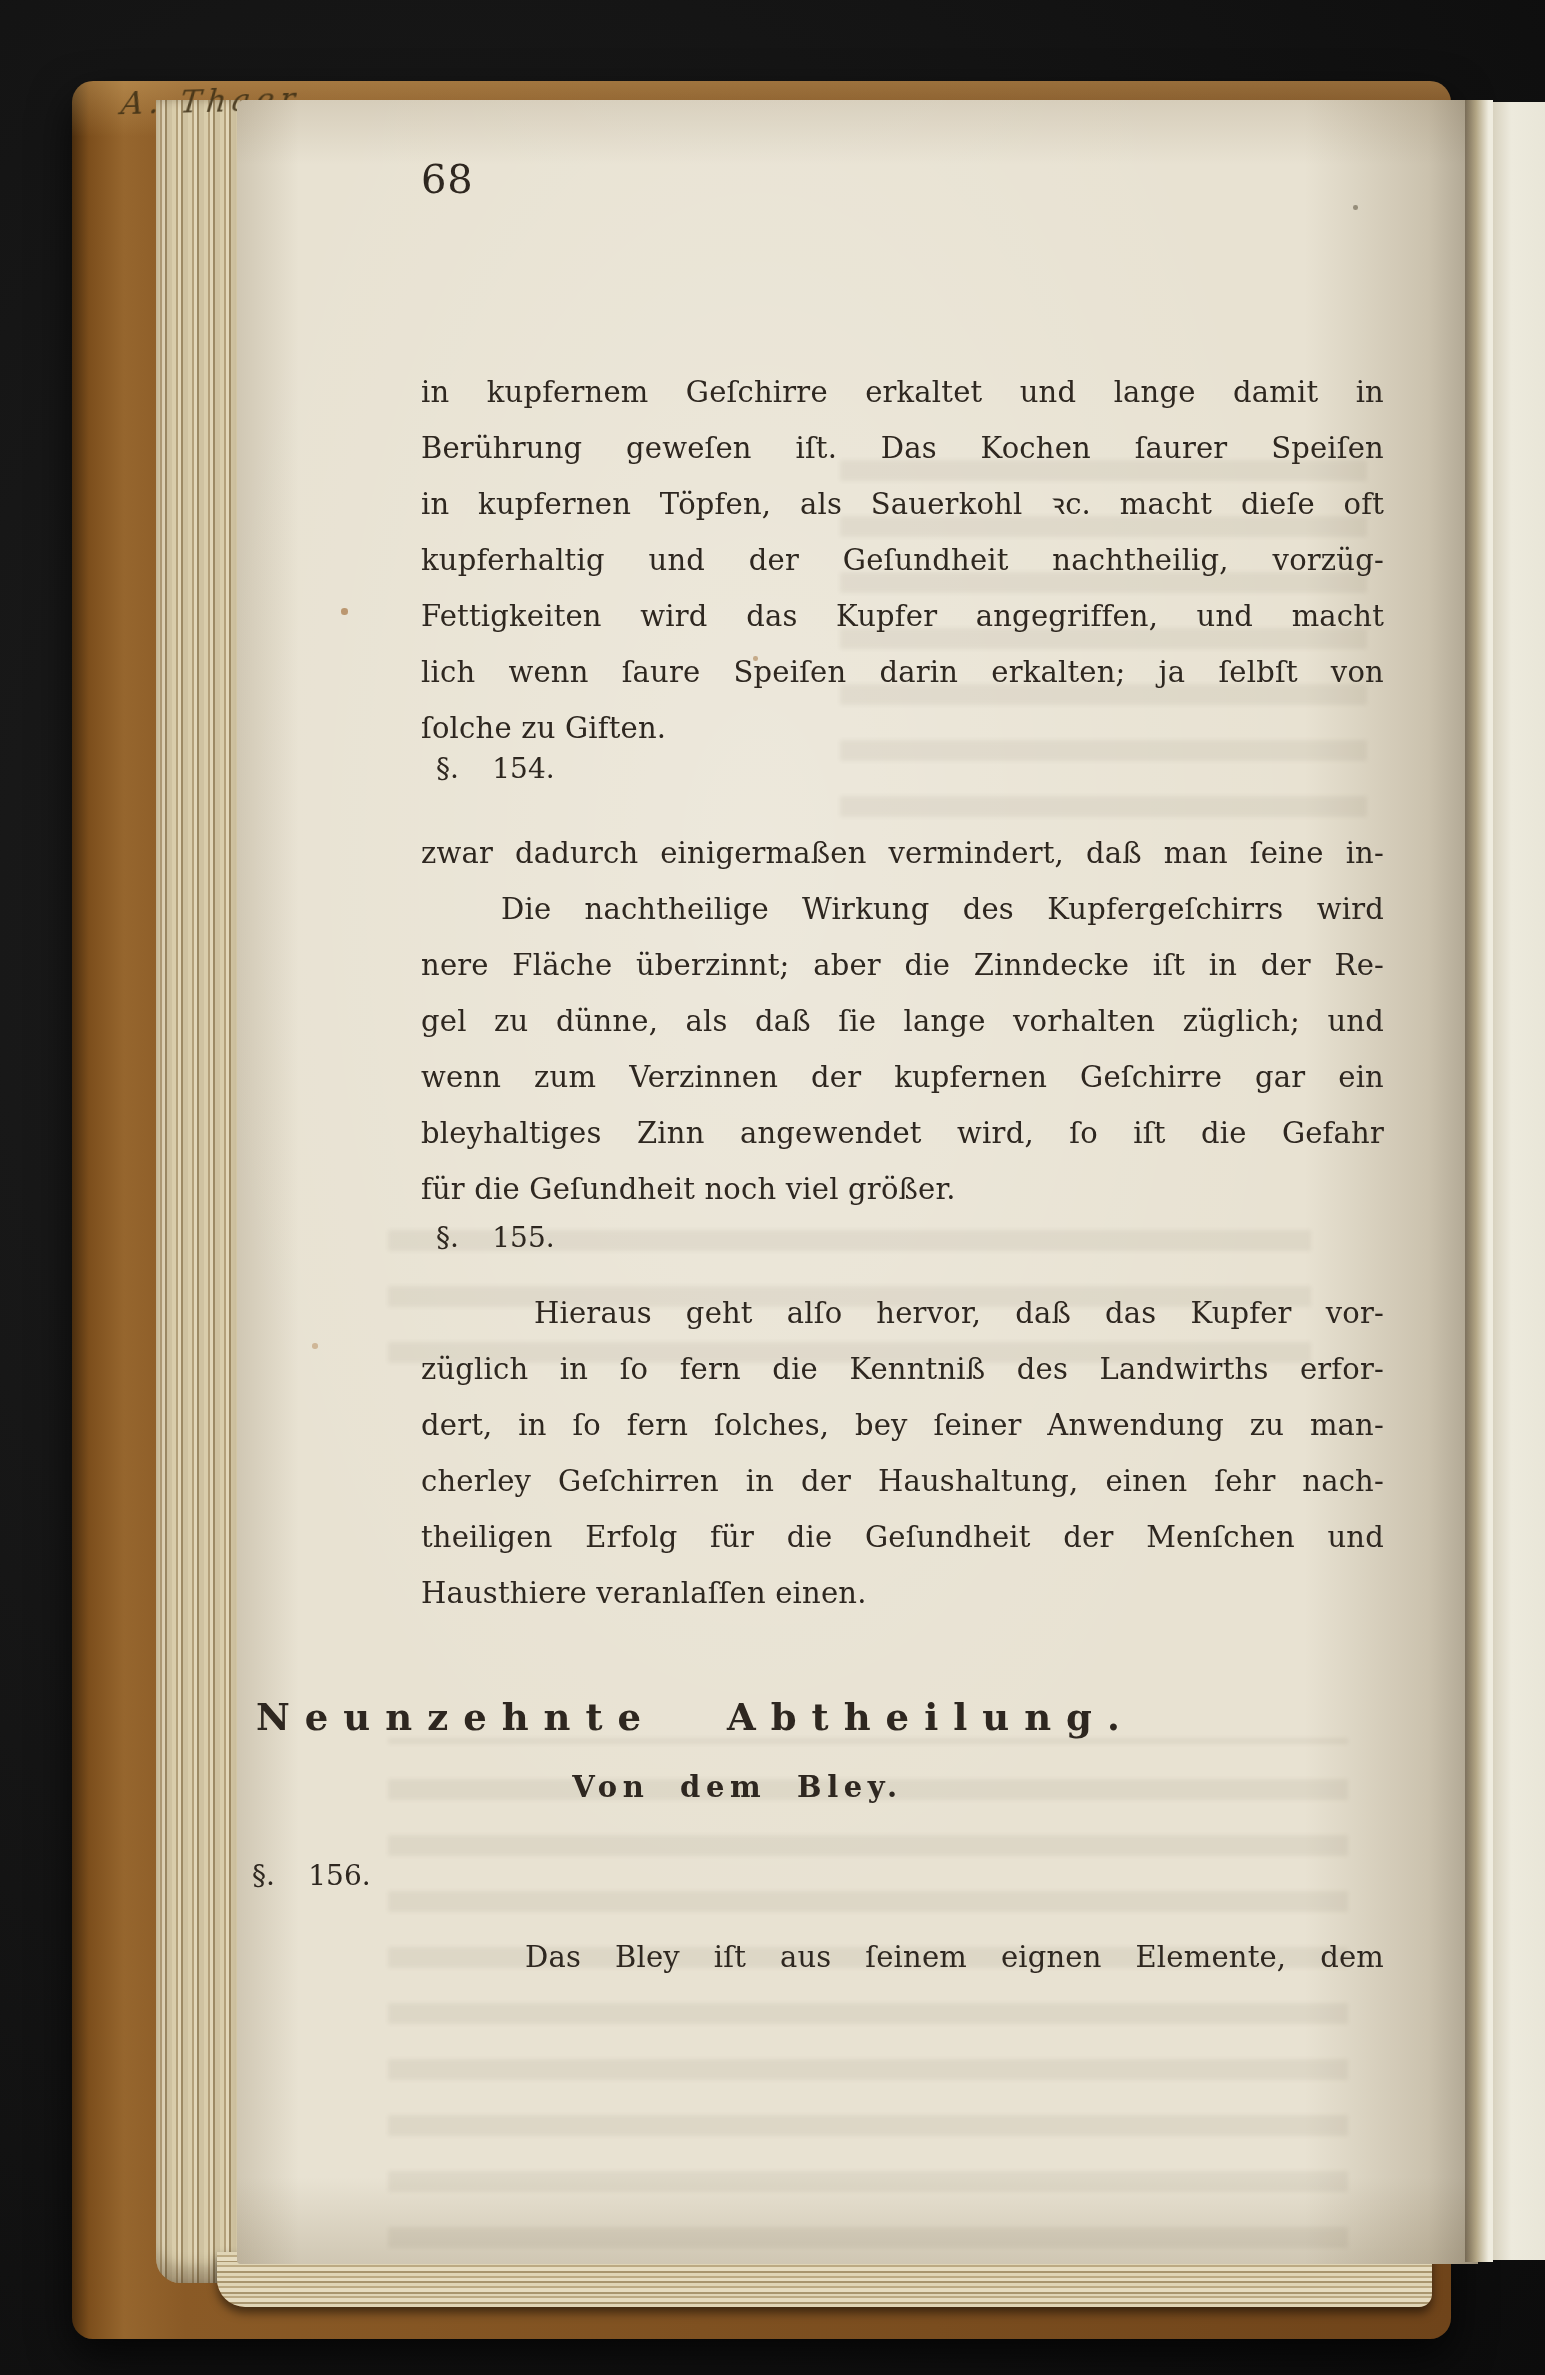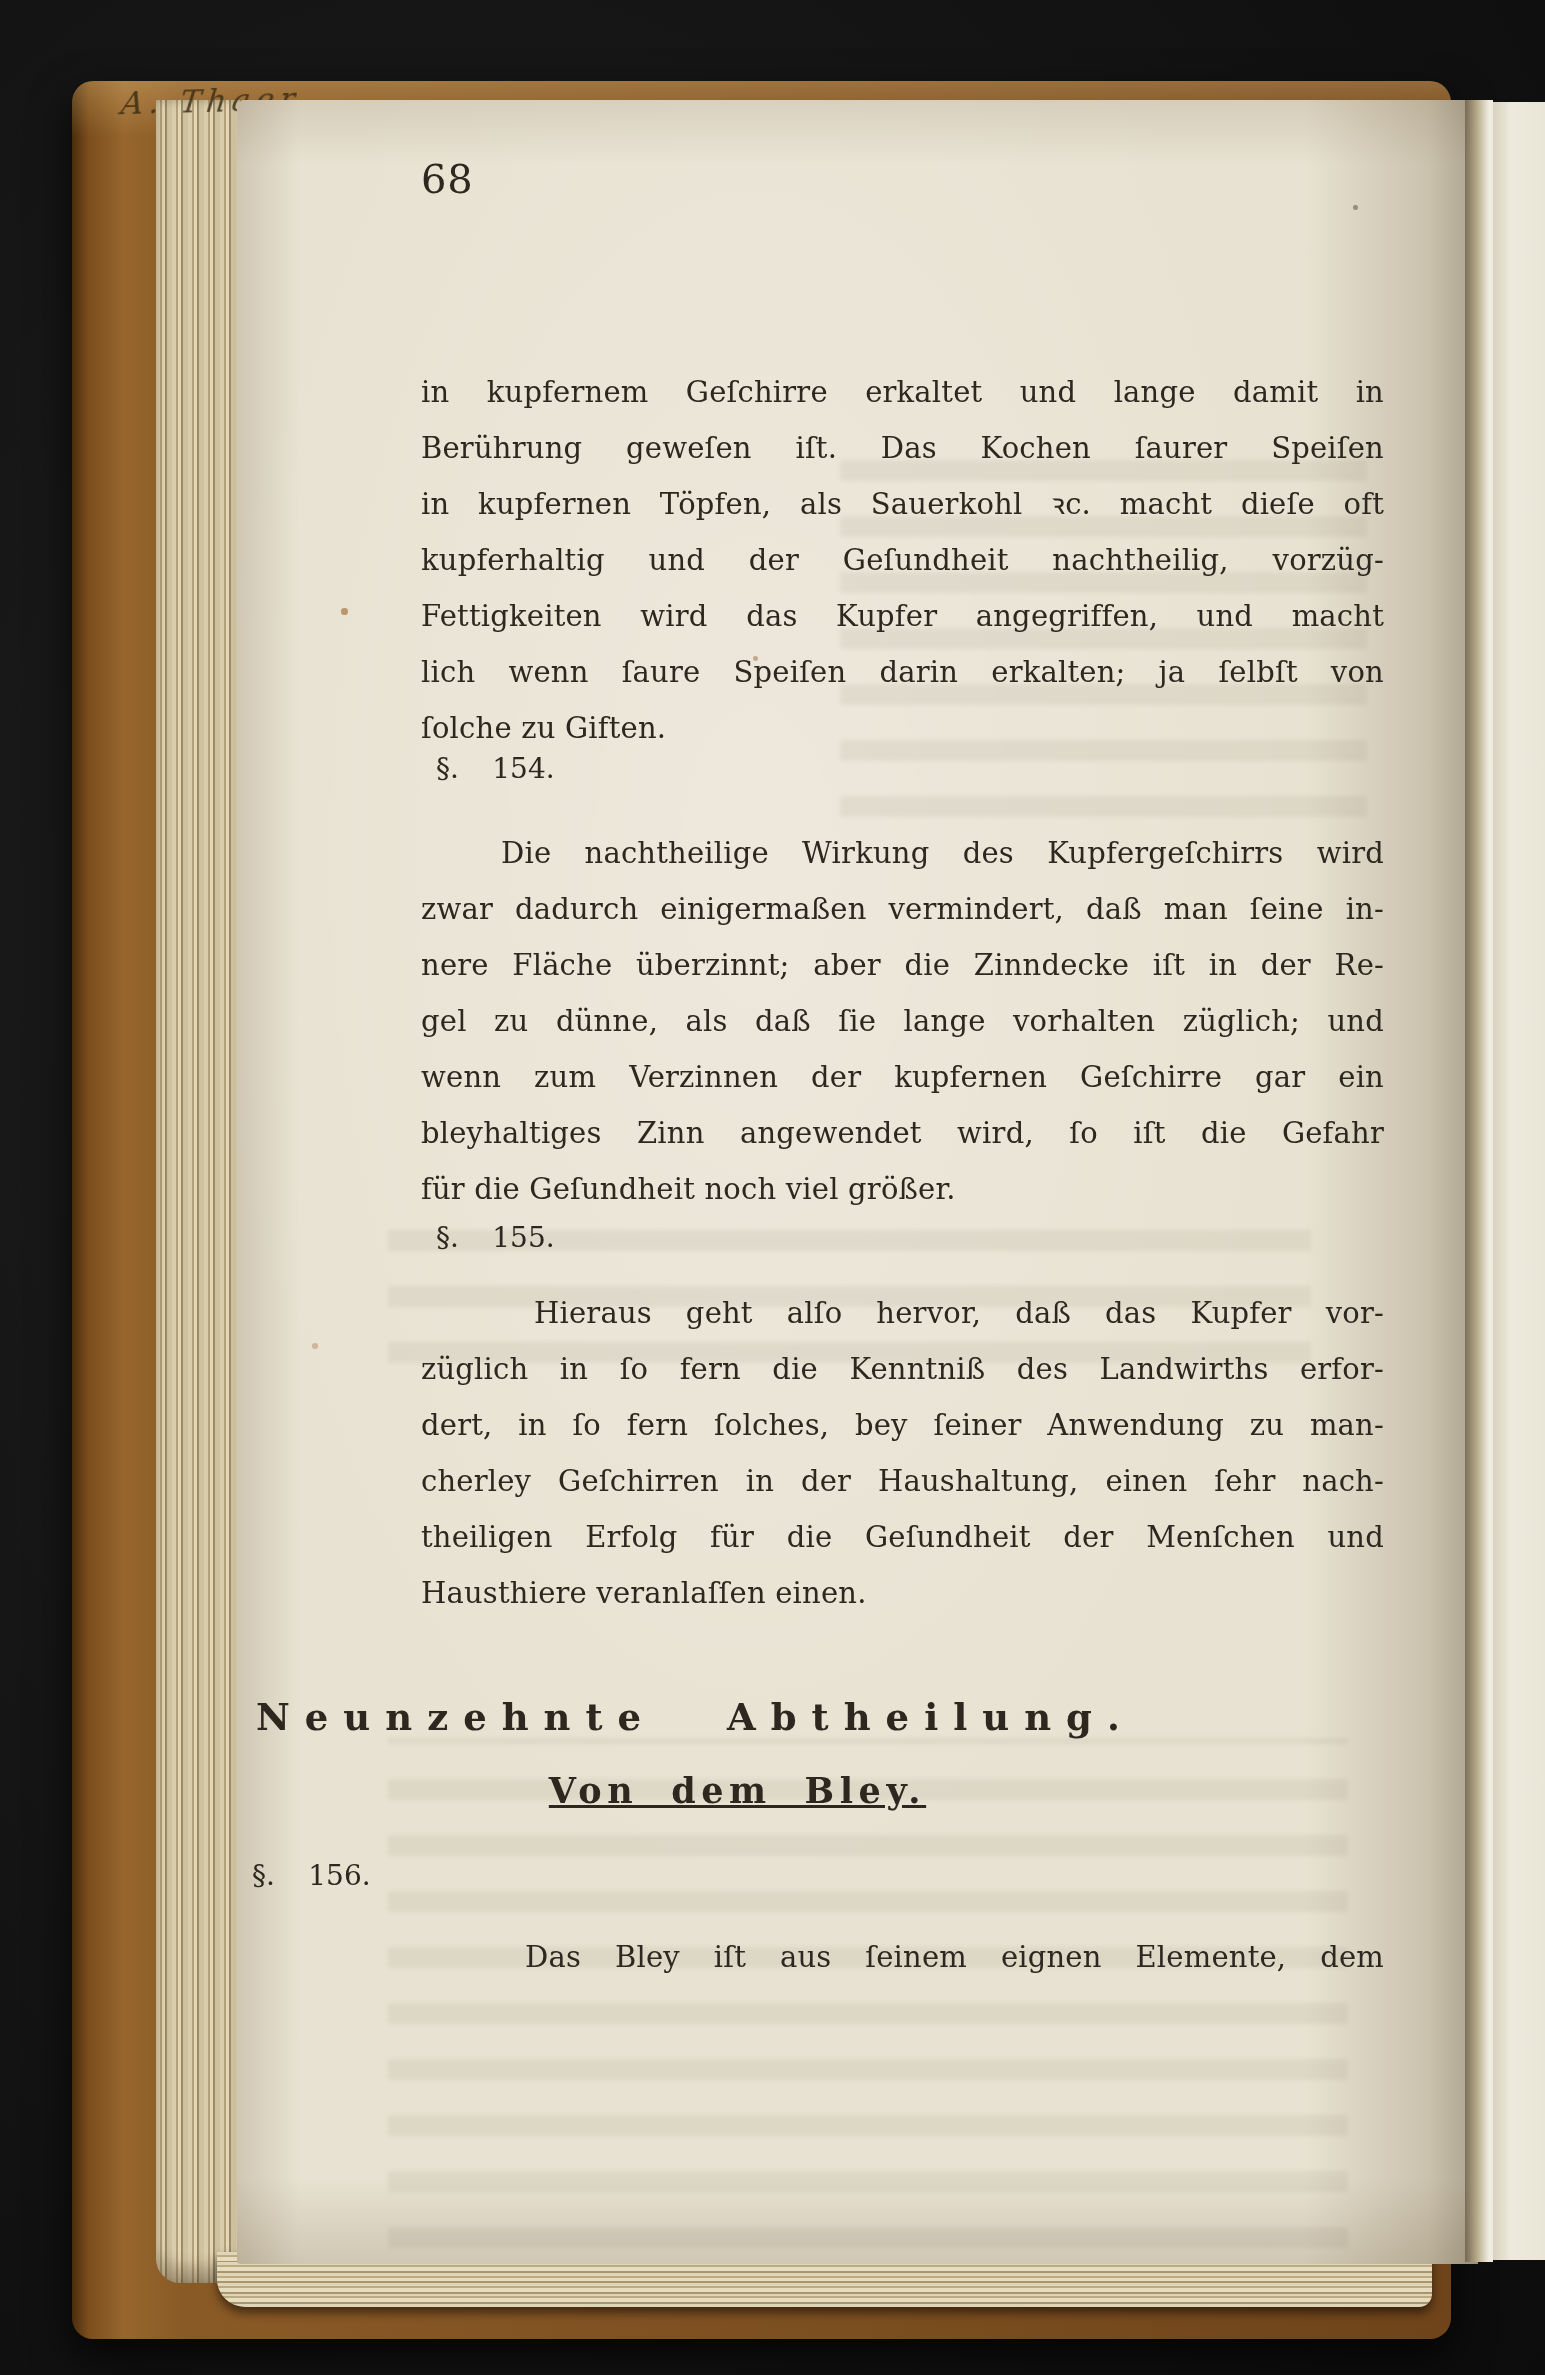--- a/index.html
+++ b/index.html
@@ -71,22 +71,22 @@
   .ind120{text-indent:113px;}
   .pagenum{font-size:40px;font-weight:normal;letter-spacing:0.9px;}
   .sec{position:absolute;left:184px;width:963px;text-align:left;
        font-size:28px;word-spacing:24.5px;}
   .sec.s154,.sec.s155{transform:translateX(15px);}
   .sec.s156{transform:translateX(-169px);}
   .chapter{position:absolute;left:184px;width:963px;
        font-size:37px;font-weight:bold;letter-spacing:15px;word-spacing:43px;
        transform:translateX(-165px);}
   .subtitle{position:absolute;left:184px;width:963px;text-align:center;
-       font-size:35px;font-weight:bold;letter-spacing:5.6px;word-spacing:15px;
-       transform:translateX(-165px);text-decoration:underline;}
+       font-size:29px;font-weight:bold;letter-spacing:5.6px;word-spacing:15px;
+       transform:translateX(-165px);}
   
   .bleed{position:absolute;opacity:.07;filter:blur(1.9px);
     background:repeating-linear-gradient(0deg, rgba(0,0,0,0) 0 17px, #5a503a 17px 38px, rgba(0,0,0,0) 38px 56px);}
   
   .spot{position:absolute;border-radius:50%;}
   .sp1{left:104px;top:508px;width:6.6px;height:6.6px;background:rgba(150,90,30,.55);}
   .sp2{left:516px;top:556px;width:4.7px;height:4.7px;background:rgba(150,95,35,.45);}
   .sp3{left:75px;top:1243px;width:5.6px;height:5.6px;background:rgba(160,100,40,.35);}
   .sp4{left:1116px;top:105px;width:4.7px;height:4.7px;background:rgba(80,70,50,.5);}
 </style>
@@ -117,22 +117,22 @@
     <div class="line">in kupfernen Töpfen, als Sauerkohl ꝛc. macht dieſe oft</div>
     <div class="line">kupferhaltig und der Geſundheit nachtheilig, vorzüg-</div>
     <div class="line">Fettigkeiten wird das Kupfer angegriffen, und macht</div>
     <div class="line">lich wenn ſaure Speiſen darin erkalten; ja ſelbſt von</div>
     <div class="line last">ſolche zu Giften.</div>
   </div>
 
   <div class="sec s154" style="top:652px;">§. 154.</div>
 
   <div class="tblock" style="top:725px;">
+    <div class="line">zwar dadurch einigermaßen vermindert, daß man ſeine in-</div>
     <div class="line ind85">Die nachtheilige Wirkung des Kupfergeſchirrs wird</div>
-    <div class="line">zwar dadurch einigermaßen vermindert, daß man ſeine in-</div>
     <div class="line">nere Fläche überzinnt; aber die Zinndecke iſt in der Re-</div>
     <div class="line">gel zu dünne, als daß ſie lange vorhalten züglich; und</div>
     <div class="line">wenn zum Verzinnen der kupfernen Geſchirre gar ein</div>
     <div class="line">bleyhaltiges Zinn angewendet wird, ſo iſt die Gefahr</div>
     <div class="line last">für die Geſundheit noch viel größer.</div>
   </div>
 
   <div class="sec s155" style="top:1121px;">§. 155.</div>
 
   <div class="tblock" style="top:1185px;">

